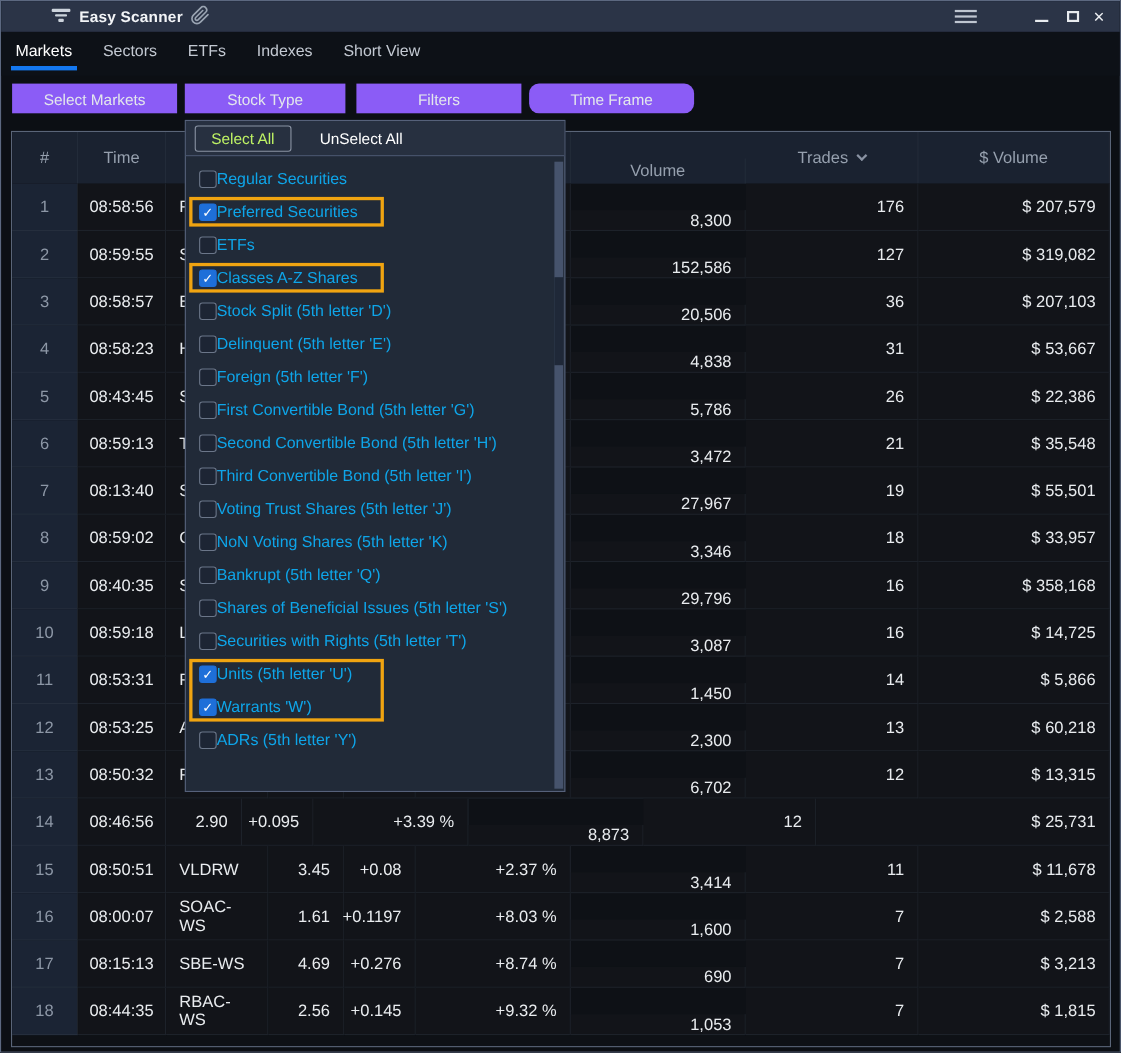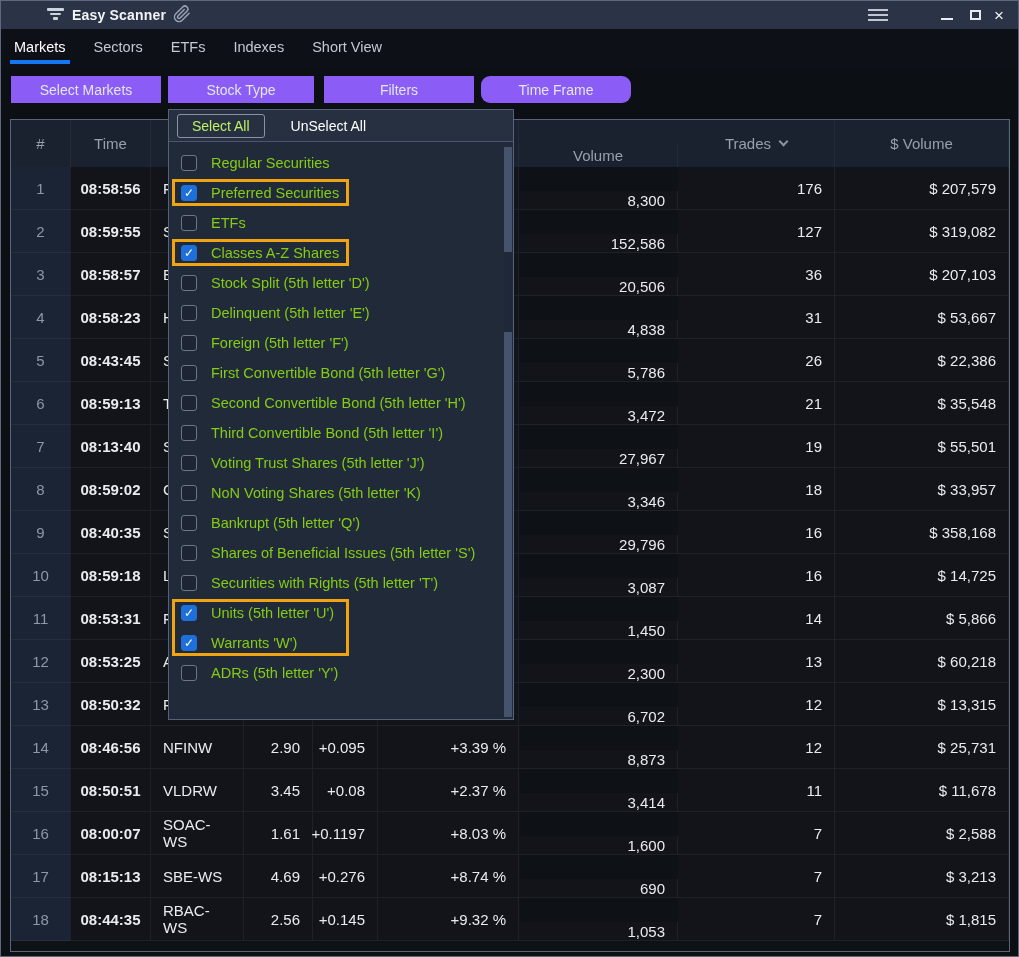--- a/index.html
+++ b/index.html
@@ -35,39 +35,39 @@
   .fbtn.b3{width:150px;margin-right:7px;}
   .fbtn.b4{width:150px;border-radius:9px;}
 
   
   .tablewrap{position:absolute;left:9px;top:118px;width:1000px;height:833px;border:1px solid #5a6578;background:#0e1116;overflow:hidden;z-index:1;}
   .thead{display:flex;height:47px;background:var(--table-header-bg,#1a2230);color:#96a0ae;font-size:15px;}
   .thead .c{display:flex;align-items:center;justify-content:center;border-right:1px solid rgba(60,70,85,.25);}
   .trow{display:flex;height:43px;}
   .trow .c{display:flex;align-items:center;background:var(--row-bg,#121419);border-right:1px solid #1d222a;border-bottom:1px solid #1d222a;color:#e9ecef;font-size:15px;padding:0 12px;}
   .trow .c.numc{background:var(--num-col-bg,#1b2434);color:#8d97a6;justify-content:center;border-bottom:1px solid #252e3d;padding:0;}
-  .c.center{justify-content:center;padding:8px;font-weight:bold;}
+  .c.center{justify-content:center;padding:8px;}
   .c.right{justify-content:flex-end;}
   .c.left{justify-content:flex-start;}
   .green{color:var(--green,#1bd11b);}
   .w-num{width:60px;}.w-time{width:80px;}.w-sym{width:93px;}.w-price{width:69px;}
   .w-chg{width:65px;}.w-pct{width:141px;}.w-vol{width:159px;margin-top:24px;}.w-trd{width:157px;}.w-dvol{flex:1;}
   .chev{display:inline-block;width:7px;height:7px;border-right:2px solid #8a93a3;border-bottom:2px solid #8a93a3;transform:rotate(45deg);margin-left:9px;margin-top:-4px;}
 
   
   .dd-panel{position:absolute;left:167px;top:108px;width:346px;height:611px;background:var(--panel-bg,#212a38);border:1px solid #56617a;z-index:5;}
   .dd-top{position:absolute;top:0;left:0;right:0;height:32px;background:#273040;border-bottom:1px solid #4a566e;display:flex;align-items:center;}
   .dd-selall{margin-left:8px;padding:3px 14px;border:1px solid #8a93a3;border-radius:3px;color:#bef264;font-size:14px;cursor:pointer;}
   .dd-unselall{margin-left:26px;color:#fff;font-size:14px;cursor:pointer;}
   .dd-list{position:absolute;top:33px;left:0;right:10px;bottom:0;padding-top:5px;}
   .dd-item{height:30px;display:flex;align-items:center;padding-left:12px;cursor:pointer;}
   .cb{width:16px;height:16px;border:1px solid #6b7689;border-radius:3px;background:#1d2534;flex:none;display:flex;align-items:center;justify-content:center;}
   .cb.checked{background:var(--checkbox-blue,#1e6fd9);border-color:var(--checkbox-blue,#1e6fd9);}
   .cb.checked::after{content:"✓";color:#fff;font-size:12px;line-height:1;}
-  .dd-label{margin-left:14px;color:#84cc16;font-size:14.5px;white-space:nowrap;}
+  .dd-label{margin-left:0;color:#0ea5e9;font-size:14.5px;white-space:nowrap;}
   .hl-box{position:absolute;left:3px;width:177px;border:3px solid var(--orange-highlight,#f0a411);pointer-events:none;z-index:7;}
   .dd-scroll{position:absolute;right:1px;top:37px;bottom:2px;width:8px;background:#46536c;cursor:pointer;}
   .dd-thumb{position:absolute;left:0;top:105px;width:8px;height:80px;background:#1f2838;cursor:grab;}
 </style>
 </head>
 <body>
 
 <div class="window">
 
   <div class="titlebar">
@@ -279,21 +279,20 @@
     <div class="c right green w-chg"></div>
     <div class="c right green w-pct"></div>
     <div class="c right w-vol">6,702</div>
     <div class="c right w-trd">12</div>
     <div class="c right w-dvol">$ 13,315</div>
   </div>
 
   <div class="trow">
     <div class="c numc w-num">14</div>
     <div class="c center w-time">08:46:56</div>
-    <div class="c left w-sym">NFINW</div>
     <div class="c right green w-price">2.90</div>
     <div class="c right green w-chg">+0.095</div>
     <div class="c right green w-pct">+3.39 %</div>
     <div class="c right w-vol">8,873</div>
     <div class="c right w-trd">12</div>
     <div class="c right w-dvol">$ 25,731</div>
   </div>
 
   <div class="trow">
     <div class="c numc w-num">15</div>

